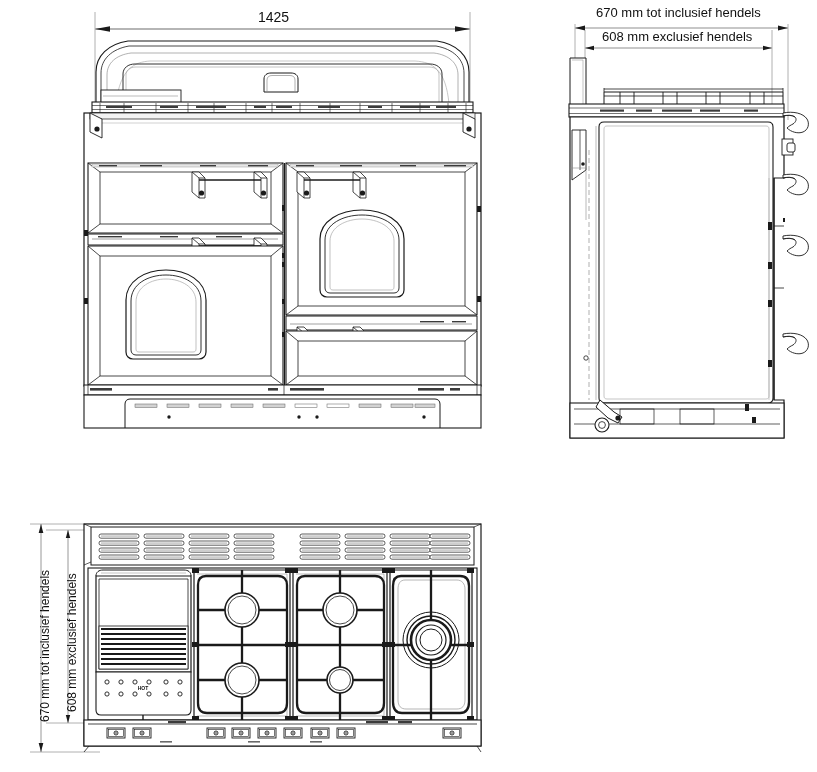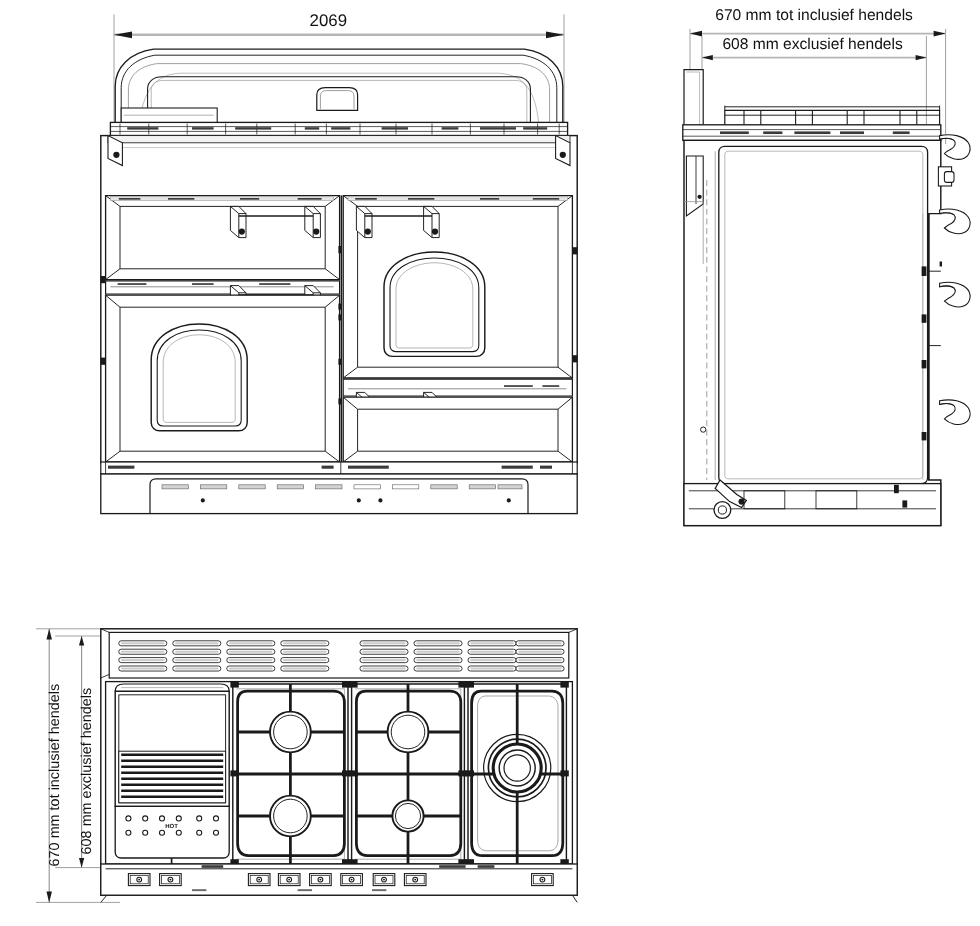--- a/index.html
+++ b/index.html
@@ -569,21 +569,21 @@
       <line x1="477" y1="746" x2="481" y2="752" stroke="#1a1a1a" stroke-width="0.8"></line>
       <g fill="#6a6a6a">
         <rect x="160" y="741" width="12" height="1.6"></rect>
             <rect x="248" y="741" width="12" height="1.6"></rect>
         <rect x="310" y="741" width="12" height="1.6"></rect>
       </g>
     </g>
   </g>
 </svg>
 
-<div class="lbl" style="left:258px;top:10px;font-size:14px;">2069</div>
+<div class="lbl" style="left:258px;top:10px;font-size:14px;">1425</div>
 
 <div class="lbl" style="left:596px;top:6px;">670 mm tot inclusief hendels</div>
 
 <div class="lbl" style="left:602px;top:30px;">608 mm exclusief hendels</div>
 
 <div class="vlbl" style="left:39px;top:722px;">670 mm tot inclusief hendels</div>
 
 <div class="vlbl" style="left:66px;top:712px;">608 mm exclusief hendels</div>
 
 </div>

